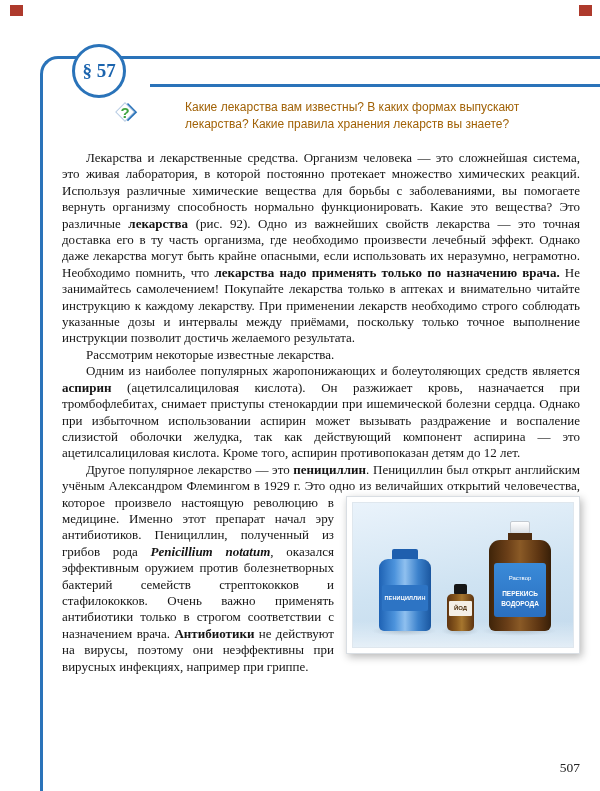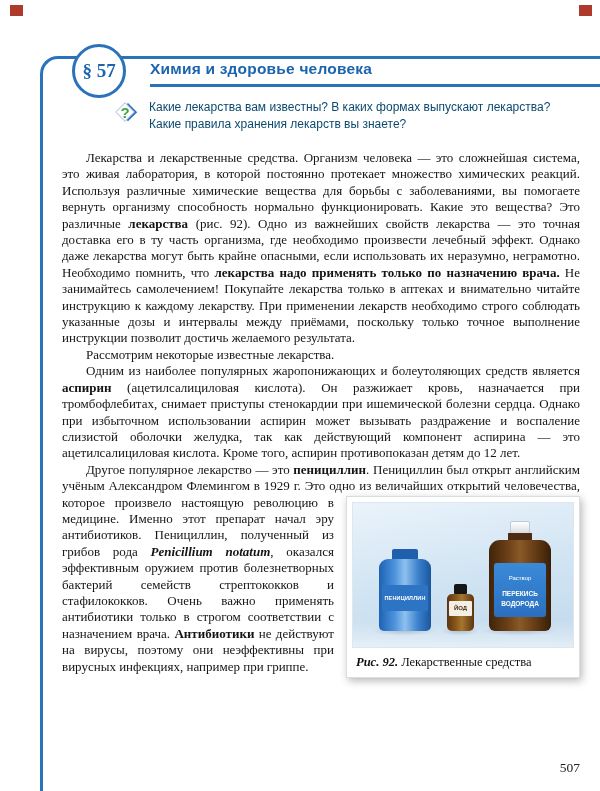--- a/index.html
+++ b/index.html
@@ -30,21 +30,21 @@
     color:#1b64ae; font:bold 15.5px "Liberation Sans", sans-serif; letter-spacing:.2px;
   }
   .title-underline {
     position:absolute; left:150px; top:84px; right:0; height:2.5px; background:#2a73b9;
   }
 
   
   .question-block { position:absolute; left:112px; top:99px; width:470px; display:flex; gap:10px; }
   .q-icon { width:27px; height:27px; flex:0 0 27px; }
   .q-text {
-    width:428px; font:12px/1.38 "Liberation Sans", sans-serif; color:#0c4a6e; text-align:left;
+    width:428px; font:12px/1.38 "Liberation Sans", sans-serif; color:#a16207; text-align:left;margin-left:36px;
   }
 
   
   .content {
     position:absolute; left:62px; top:150px; width:518px;
     font:13px/16.4px "Liberation Serif", serif; text-align:justify; color:#141414;
   }
   .para { text-indent:24px; }
   .b  { font-weight:normal; }
   .bi { font-weight:bold; }
@@ -111,21 +111,20 @@
 
   <div class="corner-mark left"></div>
   <div class="corner-mark right"></div>
 
   <div class="frame"></div>
 
   <div class="section-circle">
     <span>§ 57</span>
   </div>
 
-  <div class="chapter-title">Химия и здоровье человека</div>
   <div class="title-underline"></div>
 
   <div class="question-block">
     <div class="q-icon">
       <svg width="27" height="27" viewBox="0 0 27 27">
         <rect x="7.5" y="7.5" width="13" height="13" transform="rotate(45 16 16)" fill="#2a73b9"></rect>
         <rect x="6.5" y="6.5" width="13" height="13" transform="rotate(45 13 13)" fill="#ffffff" stroke="#b9cde4" stroke-width="1"></rect>
         <text x="13" y="18.5" text-anchor="middle" font-family="Liberation Sans, sans-serif" font-size="15" font-weight="bold" fill="#3fa43f">?</text>
       </svg>
     </div>
@@ -159,20 +158,19 @@
               <span class="per-cap"></span>
               <span class="per-neck"></span>
               <span class="per-body"></span>
               <span class="per-label">
                 <span class="per-l1">Раствор</span>
                 <span class="per-l2">ПЕРЕКИСЬ</span>
                 <span class="per-l3">ВОДОРОДА</span>
               </span>
             </span>
           </span>
-          <span class="caption"><span class="cap-label">Рис. 92.</span> <span class="cap-text">Лекарственные средства</span></span>
         </span><span>Другое популярное лекарство — это </span><span class="bi">пенициллин</span><span>. Пенициллин был открыт английским учёным Александром Флемингом в 1929 г. Это одно из величайших открытий человечества, которое произвело настоящую революцию в медицине. Именно этот препарат начал эру антибиотиков. Пенициллин, полученный из грибов рода </span><span class="i">Penicillium notatum</span><span>, оказался эффективным оружием против болезнетворных бактерий семейств стрептококков и стафилококков. Очень важно применять антибиотики только в строгом соответствии с назначением врача. </span><span class="bi">Антибиотики</span><span> не действуют на вирусы, поэтому они неэффективны при вирусных инфекциях, например при гриппе.</span></div>
 
   </div>
 
   <div class="page-number">507</div>
 
 </div>
 
 </body></html>

